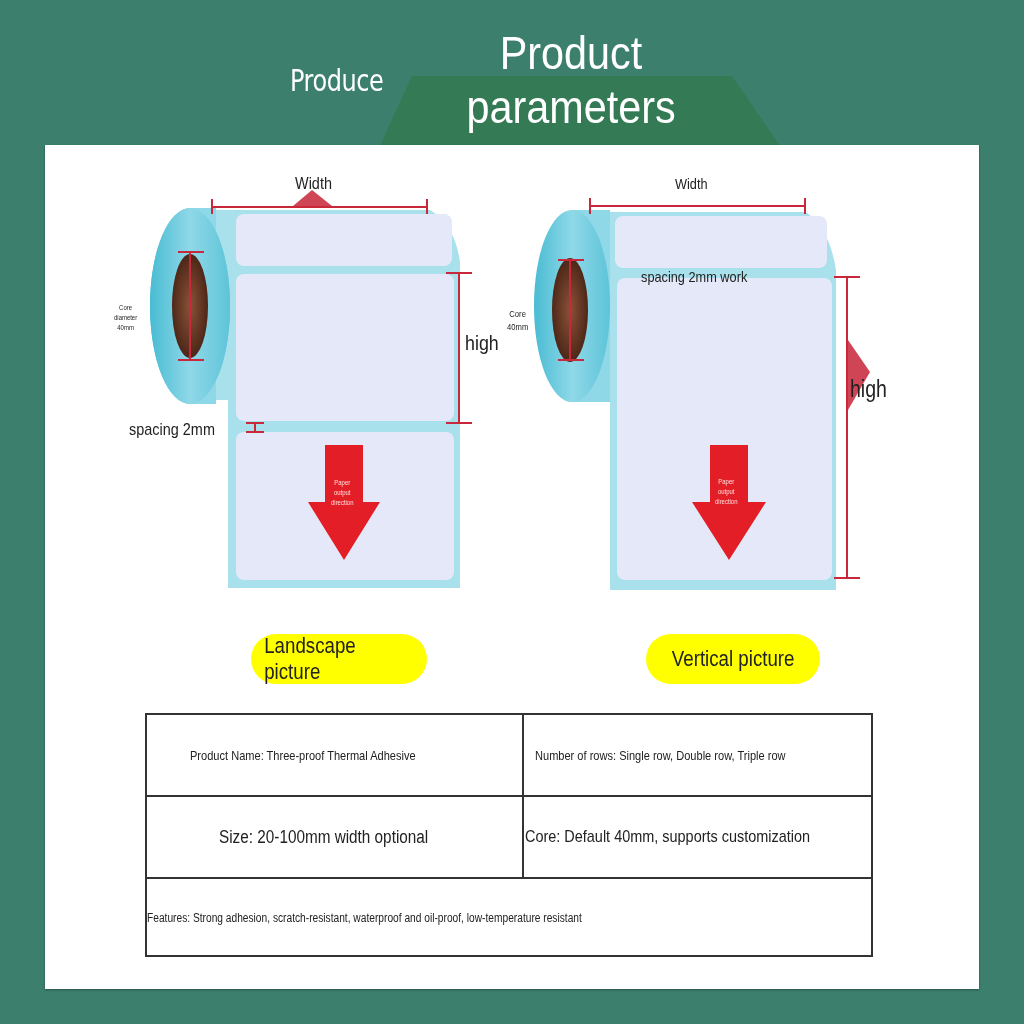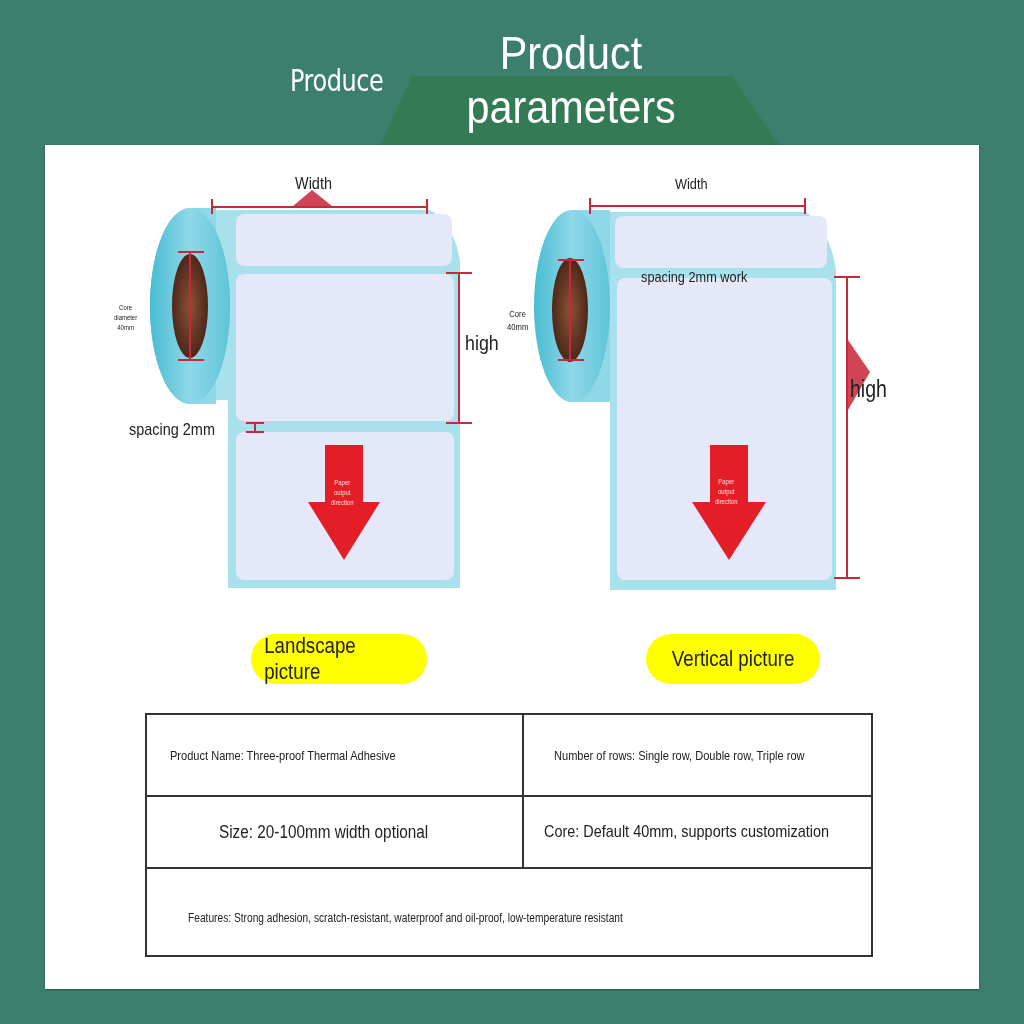--- a/index.html
+++ b/index.html
@@ -10,21 +10,21 @@
   .panel{position:absolute;left:45px;top:145px;width:934px;height:844px;background:#ffffff;box-shadow:0 1px 2px rgba(0,0,0,0.35);}
   .diagram{position:absolute;left:0;top:0;}
   .lbl{position:absolute;color:#222;white-space:nowrap;transform:scaleX(0.85);transform-origin:left center;}
   .pill{position:absolute;height:50px;border-radius:25px;background:#ffff00;display:flex;align-items:center;justify-content:center;font-size:22px;color:#222;}
   .pill span{transform:scaleX(0.85);display:inline-block;}
   .spec-table{position:absolute;left:145px;top:713px;width:728px;height:244px;border:2px solid #333;box-sizing:border-box;background:#fff;}
   .row{position:absolute;left:0;width:100%;border-bottom:2px solid #333;box-sizing:border-box;}
   .row.last{border-bottom:none;}
   .cell{position:absolute;top:0;height:100%;display:flex;align-items:center;box-sizing:border-box;}
   .cell.left{left:0;width:377px;border-right:2px solid #333;}
-  .cell.right{left:377px;right:0;border-radius:16px;}
+  .cell.right{left:358px;right:0;border-radius:16px;}
   .cell span{display:inline-block;color:#222;white-space:nowrap;transform:scaleX(0.85);transform-origin:left center;}
 </style>
 </head>
 <body>
 
 <div class="banner-band"></div>
 <div class="title-small">Produce</div>
 <div class="title-big">
   <div>Product</div>
   <div>parameters</div>
@@ -127,33 +127,33 @@
 
 <div class="pill" style="left:251px;top:634px;width:176px;">
   <span>Landscape picture</span>
 </div>
 <div class="pill" style="left:646px;top:634px;width:174px;font-size:22px;">
   <span>Vertical picture</span>
 </div>
 
 <div class="spec-table">
   <div class="row" style="top:0;height:82px;">
-    <div class="cell left" style="padding-left:23px;font-size:13px;">
+    <div class="cell left" style="padding-left:43px;font-size:13px;">
       <span>Product Name: Three-proof Thermal Adhesive</span>
     </div>
     <div class="cell right" style="padding-left:30px;font-size:13px;">
       <span>Number of rows: Single row, Double row, Triple row</span>
     </div>
   </div>
-  <div class="row" style="top:82px;height:72px;">
+  <div class="row" style="top:82px;height:82px;">
     <div class="cell left" style="padding-left:72px;font-size:18px;">
       <span>Size: 20-100mm width optional</span>
     </div>
     <div class="cell right" style="padding-left:20px;font-size:17px;">
       <span>Core: Default 40mm, supports customization</span>
     </div>
   </div>
   <div class="row last" style="top:164px;height:78px;">
-    <div class="cell" style="left:0;right:0;padding-left:41px;font-size:12px;">
+    <div class="cell" style="left:0;right:0;font-size:12px;">
       <span>Features: Strong adhesion, scratch-resistant, waterproof and oil-proof, low-temperature resistant</span>
     </div>
   </div>
 </div>
 
 </body></html>

